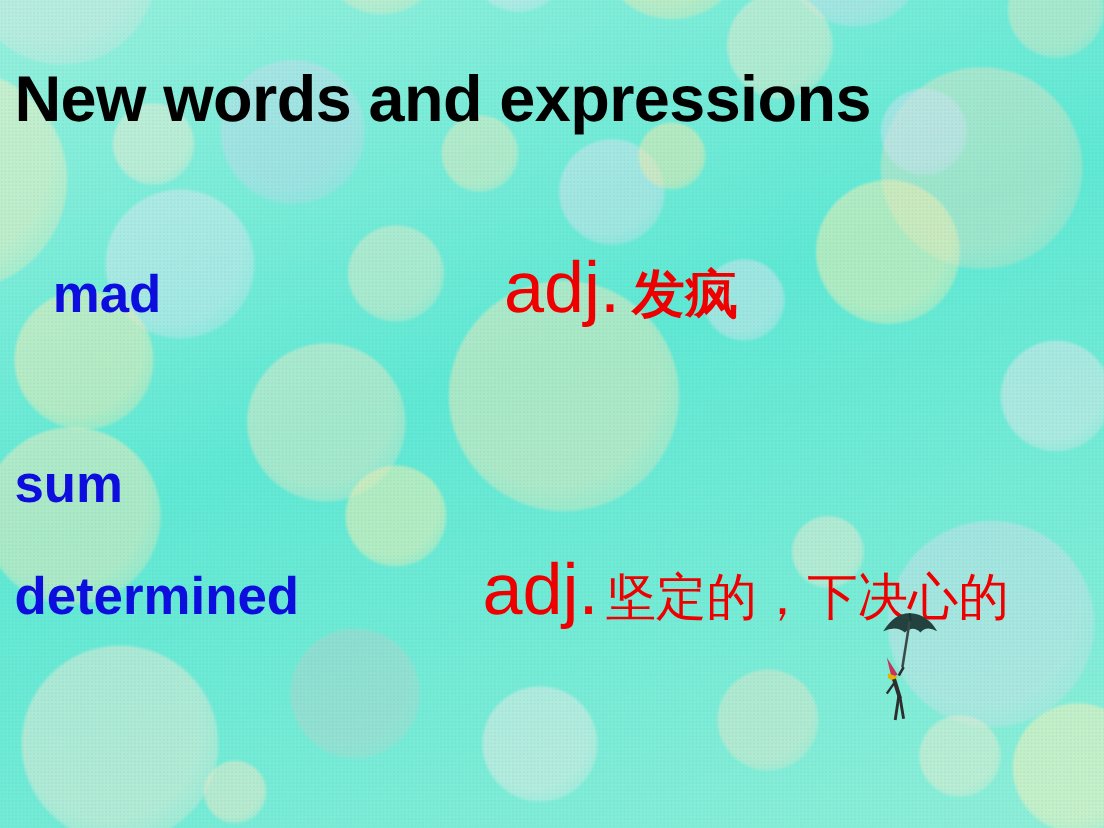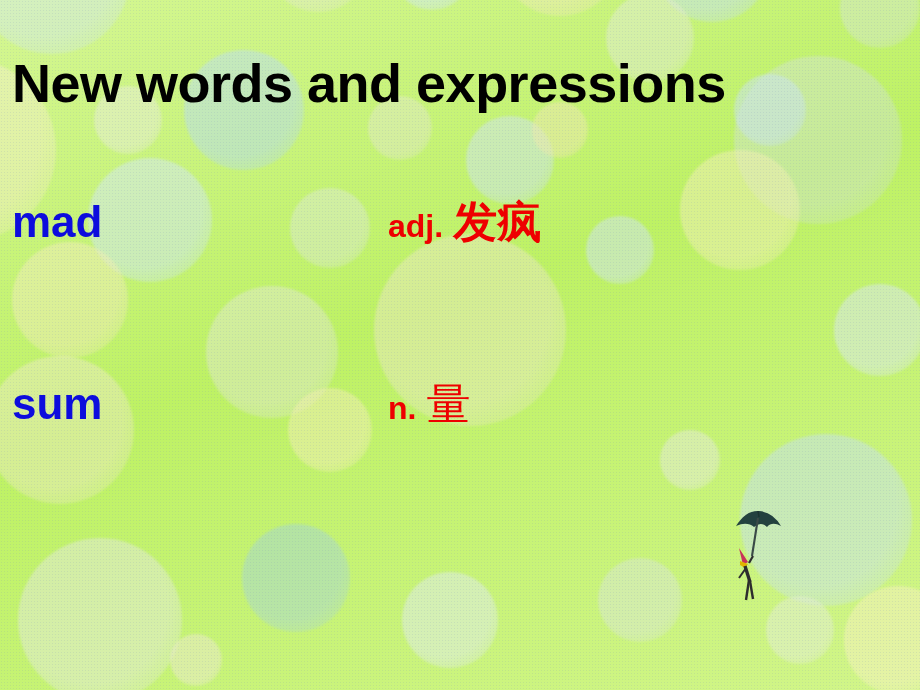--- a/index.html
+++ b/index.html
@@ -82,22 +82,22 @@
     line-height: 1;
     width: 376px;
     flex: 0 0 376px;
   }
   .defn {
     white-space: nowrap;
     line-height: 1;
     color: #ee0000;
   }
   .pos {
-    font-size: 32px;
-    font-weight: bold;
+    font-size: 60px;
+    font-weight: normal;
     color: #ee0000;
   }
   .cn {
     font-family: "DejaVu Serif", "Liberation Serif", serif;
     font-size: 44px;
     font-weight: normal;
     color: #ee0000;
     margin-left: 10px;
   }
   
@@ -109,21 +109,21 @@
     position: absolute;
     left: 726px;
     top: 508px;
     width: 66px;
     height: 96px;
   }
 </style>
 </head>
 <body>
 
-<div id="slide" style="background: #bef264;">
+<div id="slide" style="background: #5eead4;">
 
   <div id="bubbles">
       <div class="bubble" style="left: -26px; top: -102px; width: 156px; height: 156px; background: radial-gradient(circle at 45% 42%, rgb(191, 224, 221) 58%, rgba(191, 224, 221, 0.533) 80%, rgba(255, 255, 255, 0) 100%);"></div>
       <div class="bubble" style="left: 184px; top: 50px; width: 120px; height: 120px; background: radial-gradient(circle at 45% 42%, rgb(169, 214, 234) 58%, rgba(169, 214, 234, 0.533) 80%, rgba(255, 255, 255, 0) 100%);"></div>
       <div class="bubble" style="left: 266px; top: -92px; width: 104px; height: 104px; background: radial-gradient(circle at 45% 42%, rgb(216, 230, 182) 58%, rgba(216, 230, 182, 0.533) 80%, rgba(255, 255, 255, 0) 100%);"></div>
       <div class="bubble" style="left: 392px; top: -70px; width: 80px; height: 80px; background: radial-gradient(circle at 45% 42%, rgb(197, 228, 239) 58%, rgba(197, 228, 239, 0.533) 80%, rgba(255, 255, 255, 0) 100%);"></div>
       <div class="bubble" style="left: 498px; top: -108px; width: 124px; height: 124px; background: radial-gradient(circle at 45% 42%, rgb(233, 231, 168) 58%, rgba(233, 231, 168, 0.533) 80%, rgba(255, 255, 255, 0) 100%);"></div>
       <div class="bubble" style="left: 654px; top: -94px; width: 116px; height: 116px; background: radial-gradient(circle at 45% 42%, rgb(188, 221, 233) 58%, rgba(188, 221, 233, 0.533) 80%, rgba(255, 255, 255, 0) 100%);"></div>
       <div class="bubble" style="left: 840px; top: -32px; width: 80px; height: 80px; background: radial-gradient(circle at 45% 42%, rgb(207, 230, 194) 58%, rgba(207, 230, 194, 0.533) 80%, rgba(255, 255, 255, 0) 100%);"></div>
       <div class="bubble" style="left: 606px; top: -6px; width: 88px; height: 88px; background: radial-gradient(circle at 45% 42%, rgb(219, 233, 200) 58%, rgba(219, 233, 200, 0.533) 80%, rgba(255, 255, 255, 0) 100%);"></div>
@@ -154,35 +154,38 @@
       <div class="bubble" style="left: 532px; top: 102px; width: 56px; height: 56px; background: radial-gradient(circle at 45% 42%, rgb(233, 231, 168) 58%, rgba(233, 231, 168, 0.533) 80%, rgba(255, 255, 255, 0) 100%);"></div>
       <div class="bubble" style="left: 660px; top: 430px; width: 60px; height: 60px; background: radial-gradient(circle at 45% 42%, rgb(223, 233, 208) 58%, rgba(223, 233, 208, 0.533) 80%, rgba(255, 255, 255, 0) 100%);"></div>
     </div>
   <div id="wash"></div>
   <div id="grain"></div>
 
   <div id="content">
 
     <div id="page-title" style="color: rgb(0, 0, 0);">New words and expressions</div>
 
-    <div class="word-row row-1" style="top:200px;">
+    <div class="word-row row-1" style="top:210px;margin-left:32px;">
       <span class="term" style="color: rgb(13, 13, 221);">mad</span>
       <span class="defn">
         <span class="pos" style="color: rgb(238, 0, 0);">adj.</span><span class="cn" style="color: rgb(238, 0, 0); font-weight: bold;">发疯</span>
       </span>
     </div>
 
 
     <div class="word-row row-3" style="top:382px;">
       <span class="term" style="color: rgb(13, 13, 221);">sum</span>
+    </div>
+
+    <div class="word-row row-4" style="top:462px;">
+      <span class="term" style="color: rgb(13, 13, 221);">determined</span>
       <span class="defn">
-        <span class="pos" style="color: rgb(238, 0, 0);">n.</span><span class="cn" style="color: rgb(238, 0, 0);">量</span>
+        <span class="pos" style="color: rgb(238, 0, 0);">adj.</span><span class="cn" style="color: rgb(238, 0, 0);">坚定的，下决心的</span>
       </span>
     </div>
-
 
     <svg id="umbrella-figure" viewBox="0 0 66 96">
 
       <path d="M10 18 Q20 2 33 3 Q47 4 55 18 Q46 13 41 19 Q35 13 28 19 Q21 13 10 18 Z" fill="#23413f"></path>
       <path d="M32 3 L33 9" stroke="#1b3230" stroke-width="1.4"></path>
 
       <path d="M32 10 L26 48" stroke="#3a4a47" stroke-width="2.1" fill="none"></path>
 
       <path d="M27 48 L23 55" stroke="#2d2d2d" stroke-width="2.2" fill="none"></path>
 

